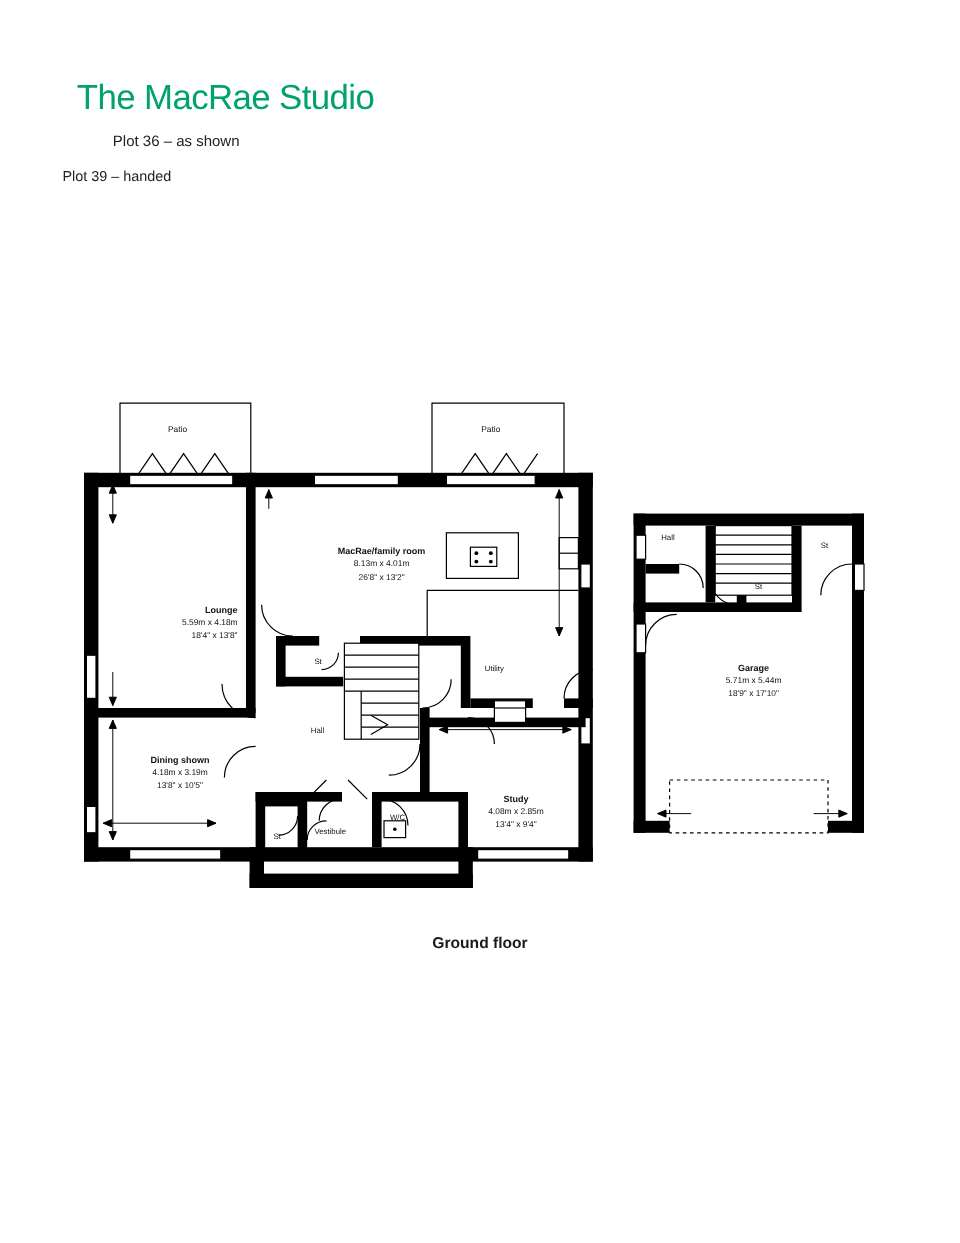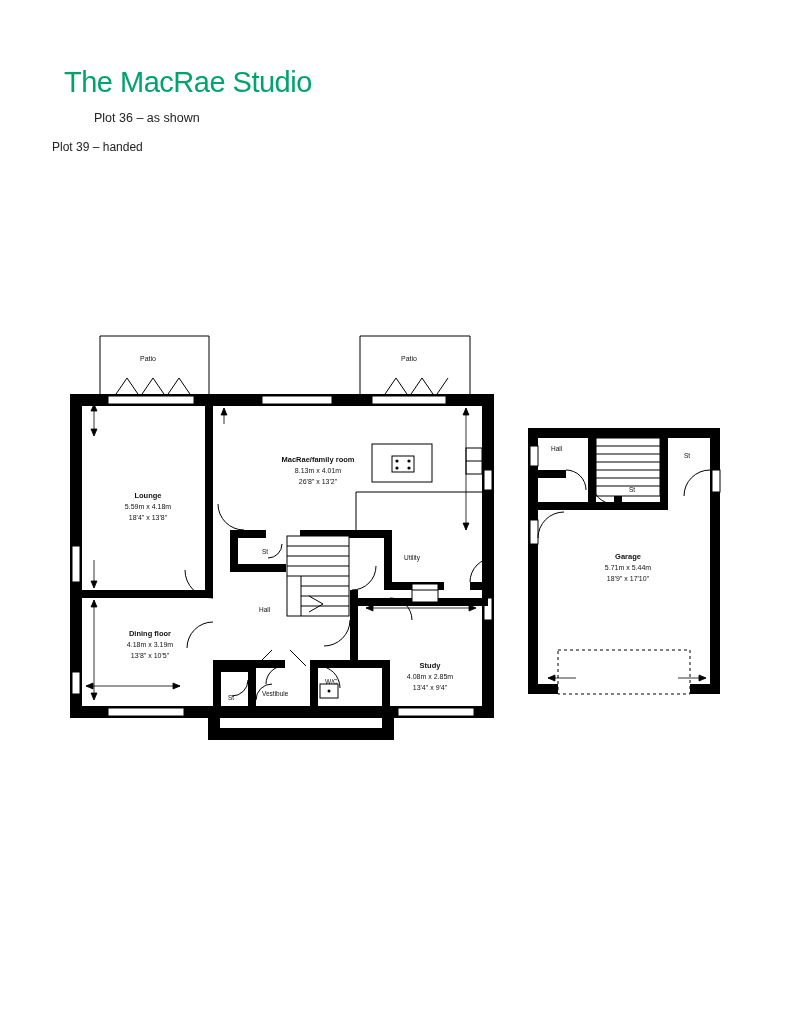--- a/index.html
+++ b/index.html
@@ -285,34 +285,34 @@
         <line x1="548" y1="678" x2="576" y2="678"></line>
         <path d="M706,678 l-7,-3 v6 z"></path>
         <line x1="678" y1="678" x2="706" y2="678"></line>
       </g>
     </g>
   </svg>
 
   <div class="patio-label" style="left:140px; top:355px;">Patio</div>
   <div class="patio-label" style="left:401px; top:355px;">Patio</div>
 
-  <div class="room-label" style="left:98px; top:490px; width:100px;">
+  <div class="room-label" style="left:98px; top:503px; width:100px;text-align:right;">
     <span class="nm">Lounge</span>
     <span class="dim">5.59m x 4.18m</span>
     <span class="dim">18'4" x 13'8"</span>
   </div>
 
   <div class="room-label" style="left:233px; top:454px; width:170px;">
     <span class="nm">MacRae/family room</span>
     <span class="dim">8.13m x 4.01m</span>
     <span class="dim">26'8" x 13'2"</span>
   </div>
 
   <div class="room-label" style="left:98px; top:628px; width:104px;">
-    <span class="nm">Dining floor</span>
+    <span class="nm">Dining shown</span>
     <span class="dim">4.18m x 3.19m</span>
     <span class="dim">13'8" x 10'5"</span>
   </div>
 
   <div class="room-label" style="left:378px; top:660px; width:104px;">
     <span class="nm">Study</span>
     <span class="dim">4.08m x 2.85m</span>
     <span class="dim">13'4" x 9'4"</span>
   </div>
 
@@ -326,13 +326,14 @@
   <div class="small-label" style="left:262px; top:690px;">Vestibule</div>
   <div class="small-label" style="left:325px; top:678px;">W/C</div>
   <div class="small-label" style="left:404px; top:554px;">Utility</div>
   <div class="small-label" style="left:262px; top:548px;">St</div>
   <div class="small-label" style="left:228px; top:694px;">St</div>
 
   <div class="small-label" style="left:551px; top:445px;">Hall</div>
   <div class="small-label" style="left:684px; top:452px;">St</div>
   <div class="small-label" style="left:629px; top:486px;">St</div>
 
+  <div class="floor-caption">Ground floor</div>
 </div>
 
 </body></html>

